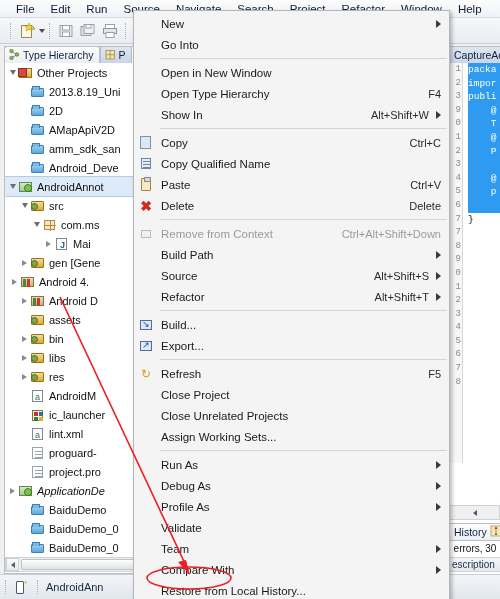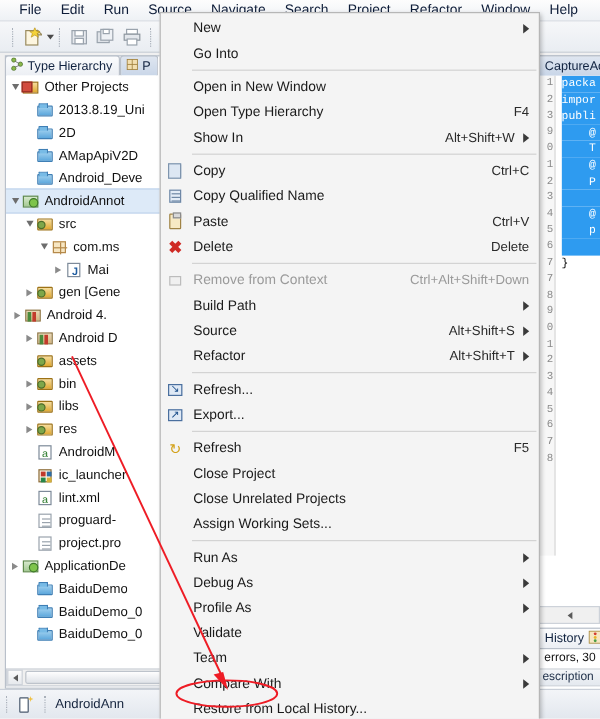--- a/index.html
+++ b/index.html
@@ -539,20 +539,29 @@
         </span>
         <span class="tlabel">AMapApiV2D</span>
       </div>
       <div class="trow" style="padding-left: 14px;">
         <span class="twist none">
           <i></i>
         </span>
         <span class="ticon">
           <span class="ic-folder"></span>
         </span>
+        <span class="tlabel">amm_sdk_san</span>
+      </div>
+      <div class="trow" style="padding-left: 14px;">
+        <span class="twist none">
+          <i></i>
+        </span>
+        <span class="ticon">
+          <span class="ic-folder"></span>
+        </span>
         <span class="tlabel">Android_Deve</span>
       </div>
       <div class="trow sel" style="padding-left: 2px;">
         <span class="twist open">
           <i></i>
         </span>
         <span class="ticon">
           <span class="ic-apkg"></span>
         </span>
         <span class="tlabel">AndroidAnnot</span>
@@ -685,21 +694,21 @@
       </div>
       <div class="trow" style="padding-left: 14px;">
         <span class="twist none">
           <i></i>
         </span>
         <span class="ticon">
           <span class="ic-file"></span>
         </span>
         <span class="tlabel">project.pro</span>
       </div>
-      <div class="trow" style="padding-left: 2px;">
+      <div class="trow" style="padding-left: 2px; font-style: italic;">
         <span class="twist closed">
           <i></i>
         </span>
         <span class="ticon">
           <span class="ic-apkg"></span>
         </span>
         <span class="tlabel">ApplicationDe</span>
       </div>
       <div class="trow" style="padding-left: 14px;">
         <span class="twist none">
@@ -865,21 +874,21 @@
       <div class="mrow">
         <span class="mlabel">Refactor</span>
         <span class="maccel">Alt+Shift+T</span>
         <span class="marrow"></span>
       </div>
       <div class="msep"></div>
       <div class="mrow">
         <span class="micon">
           <span class="mi-import"></span>
         </span>
-        <span class="mlabel">Refresh...</span>
+        <span class="mlabel">Build...</span>
       </div>
       <div class="mrow">
         <span class="micon">
           <span class="mi-export"></span>
         </span>
         <span class="mlabel">Export...</span>
       </div>
       <div class="msep"></div>
       <div class="mrow">
         <span class="micon">

